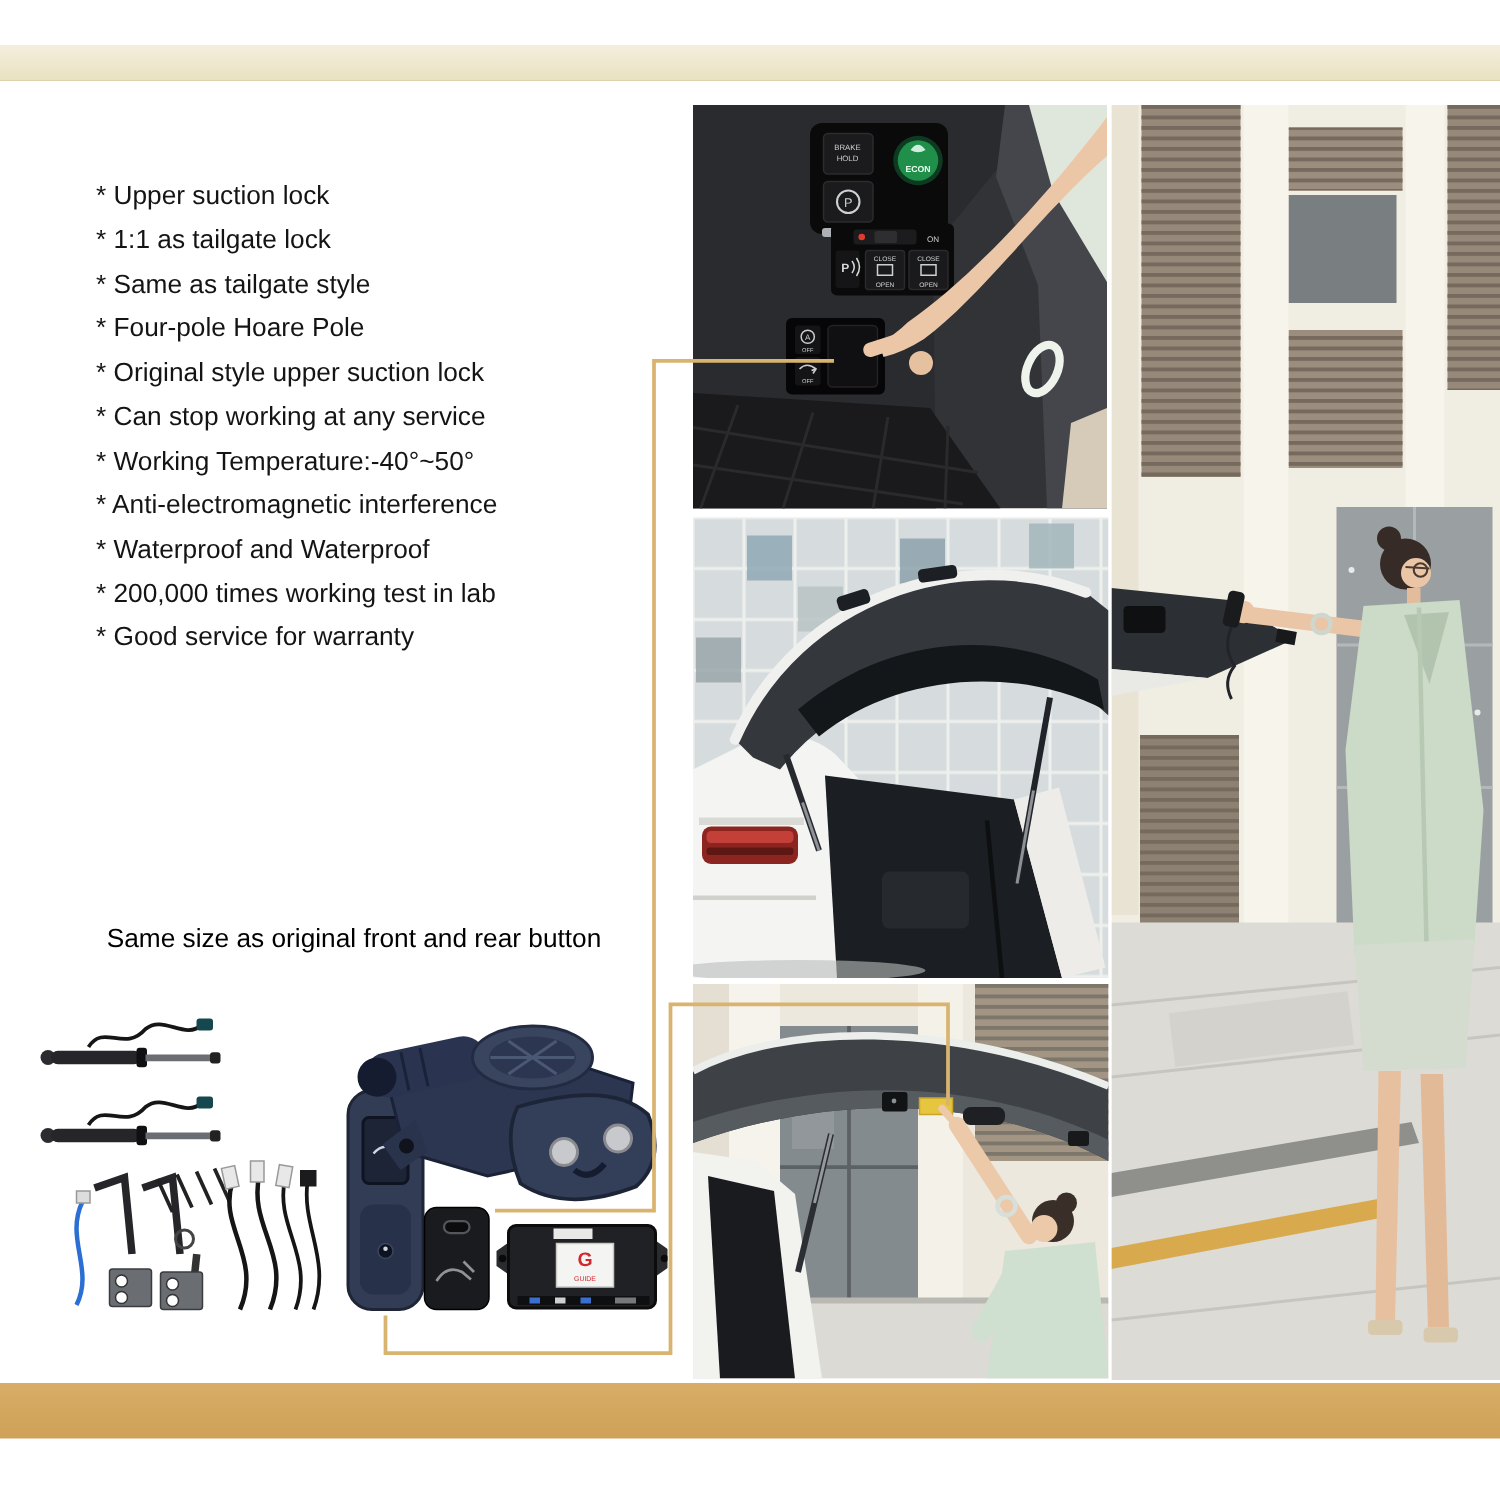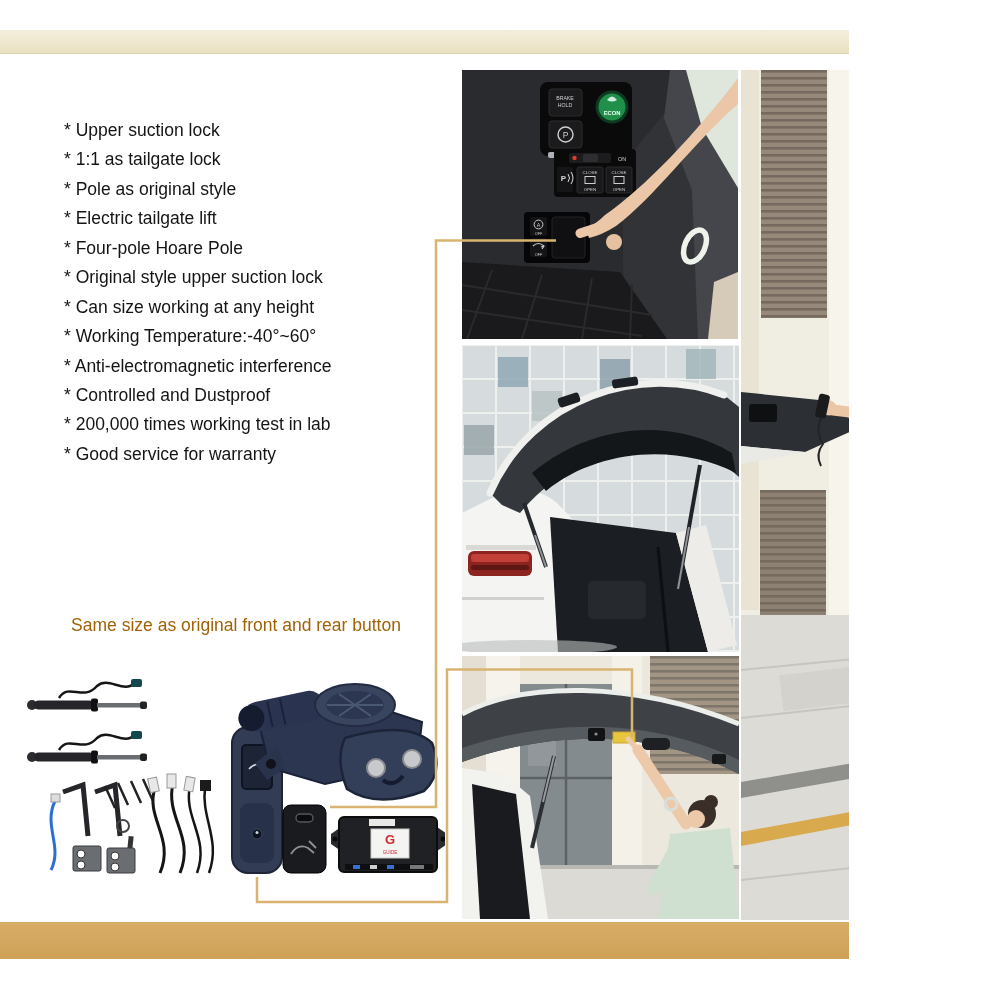--- a/index.html
+++ b/index.html
@@ -1,51 +1,50 @@
 <!DOCTYPE html>
 <html><head>
 <meta charset="utf-8">
 <style>
   html,body{margin:0;padding:0;background:#fff;}
-  .page{position:relative;width:849px;height:1000px;background:#fff;overflow:hidden;
+  .page{position:relative;width:1000px;height:1000px;background:#fff;overflow:hidden;
         font-family:"Liberation Sans",sans-serif;color:#151515;}
   .abs{position:absolute;}
   .band-top{left:0;top:30px;width:1000px;height:23px;
         background:linear-gradient(#f4efdd,#eae1c2);border-bottom:1px solid #dcd2ae;}
   .band-bottom{left:0;top:922px;width:1000px;height:37px;
         background:linear-gradient(#d8ad66,#cfa158);}
   .features{position:absolute;left:64px;top:116px;list-style:none;margin:0;padding:0;
         font-size:17.5px;color:#141414;}
   .features li{height:29.45px;line-height:29.45px;white-space:nowrap;}
   .subtitle{position:absolute;left:18px;top:611px;width:436px;text-align:center;
-        font-size:17.5px;line-height:28.5px;color:#a16207;}
+        font-size:17.5px;line-height:28.5px;color:#000000;}
   svg{display:block;}
   svg text{font-family:"Liberation Sans",sans-serif;}
   .photo{position:absolute;z-index:1;}
   .lines{position:absolute;left:0;top:0;z-index:6;pointer-events:none;}
 </style>
 </head>
 <body>
 
 <div class="page">
 
   <div class="abs band-top"></div>
   <div class="abs band-bottom"></div>
 
   <ul class="features">
     <li>* Upper suction lock</li>
     <li>* 1:1 as tailgate lock</li>
-    <li>* Pole as original style</li>
-    <li>* Electric tailgate lift</li>
+    <li>* Same as tailgate style</li>
     <li>* Four-pole Hoare Pole</li>
     <li>* Original style upper suction lock</li>
-    <li>* Can size working at any height</li>
-    <li>* Working Temperature:-40°~60°</li>
+    <li>* Can stop working at any service</li>
+    <li>* Working Temperature:-40°~50°</li>
     <li>* Anti-electromagnetic interference</li>
-    <li>* Controlled and Dustproof</li>
+    <li>* Waterproof and Waterproof</li>
     <li>* 200,000 times working test in lab</li>
     <li>* Good service for warranty</li>
   </ul>
 
   <div class="subtitle">
     <div>Same size as original front and rear button</div>
   </div>
 
   <svg class="photo" style="left:462px;top:70px;" width="276" height="269" viewBox="0 0 276 269">
     <rect width="276" height="269" fill="#323337"></rect>

